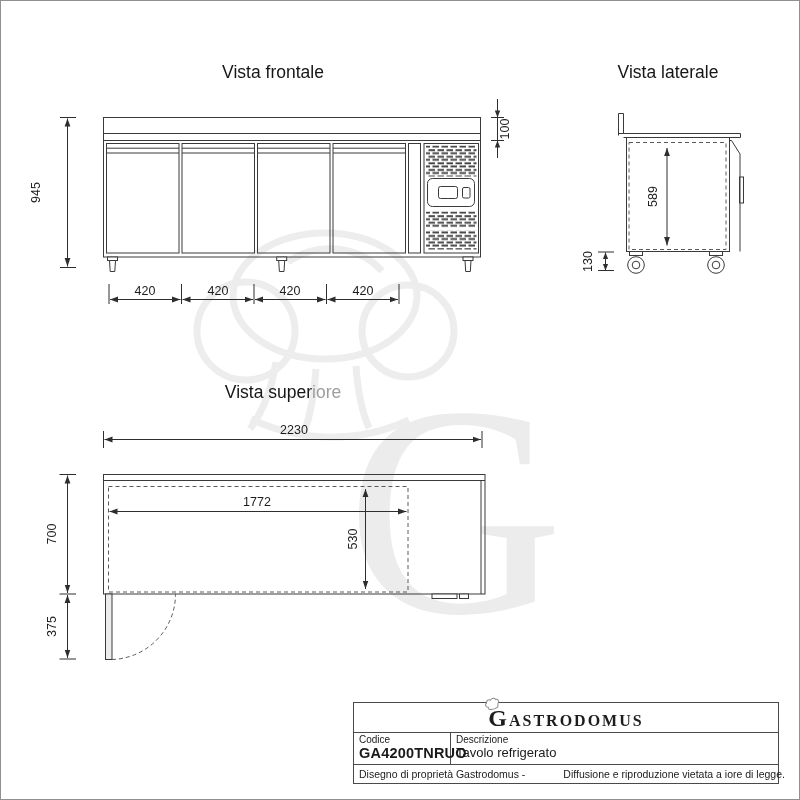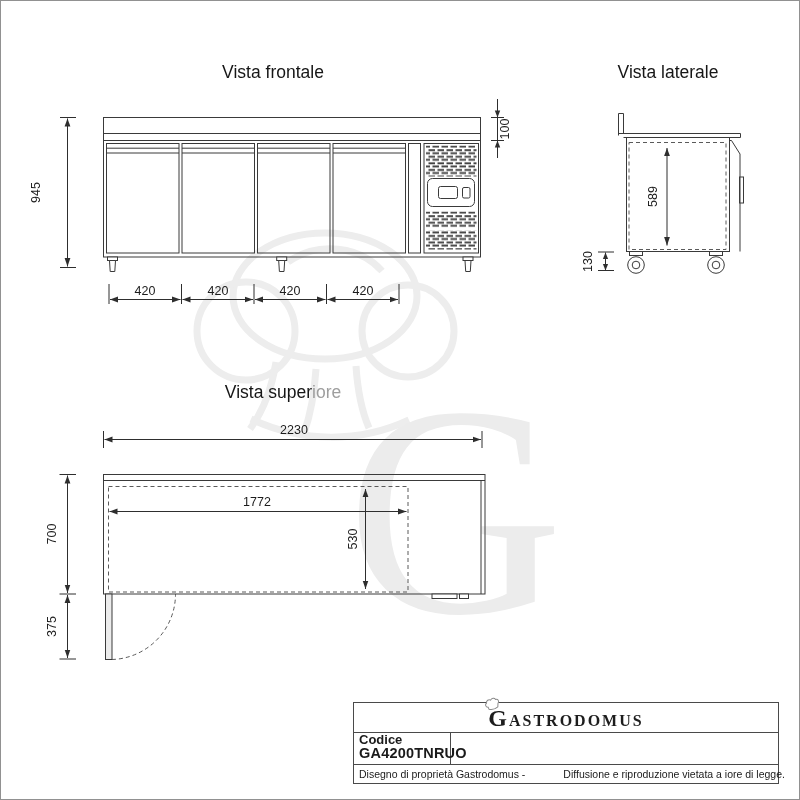--- a/index.html
+++ b/index.html
@@ -24,21 +24,21 @@
   .tb-logo{height:29px;border-bottom:1px solid #4a4a4a;display:flex;align-items:center;justify-content:center;}
   .logo-wrap{position:relative;display:inline-block;line-height:1;
              font-family:"Liberation Serif",serif;font-weight:600;color:#1d1d1d;letter-spacing:2px;white-space:nowrap;}
   .logo-g{font-size:24px;}
   .logo-rest{font-size:16px;}
   .hat{position:absolute;left:-4px;top:-9px;transform:rotate(-14deg);}
   .tb-data{height:31px;border-bottom:1px solid #4a4a4a;display:flex;}
   .tb-cell{padding:1px 5px 0 5px;box-sizing:border-box;}
   .tb-cell.codice{width:97px;border-right:1px solid #4a4a4a;}
   .tb-cell.descr{flex:1;}
-  .tb-label{font-size:13px;line-height:11px;font-weight:bold;}
+  .tb-label{font-size:10px;line-height:11px;}
   .tb-code{font-size:14.5px;font-weight:bold;line-height:16px;letter-spacing:.2px;}
   .tb-desc{font-size:13px;line-height:16px;}
   .tb-note{flex:1;display:flex;align-items:center;padding-left:5px;font-size:10.5px;gap:38px;white-space:nowrap;}
 </style>
 </head>
 <body>
 
 <div class="page">
 
 <svg width="800" height="800" viewBox="0 0 800 800">
@@ -254,20 +254,24 @@
       <svg class="hat" width="17" height="14" viewBox="0 0 17 14">
         <path d="M3.5 9 C1 8.5 0.8 5.5 3 4.6 C3 2.2 6 1.2 7.6 2.8 C9 0.8 12 1.4 12.6 3.4 C15 3.2 16 6 14 7.6 L13 11 C10 12.5 6 12.5 3.8 11.2 Z" fill="#ffffff" stroke="#8a8a8a" stroke-width="1"></path>
       </svg><span class="logo-g">G</span><span class="logo-rest">ASTRODOMUS</span>
     </span>
   </div>
   <div class="tb-data">
     <div class="tb-cell codice">
       <div class="tb-label">Codice</div>
       <div class="tb-code">GA4200TNRUO</div>
     </div>
+    <div class="tb-cell descr">
+      <div class="tb-label">Descrizione</div>
+      <div class="tb-desc">Tavolo refrigerato</div>
+    </div>
   </div>
   <div class="tb-note">
     <span>Disegno di proprietà Gastrodomus -</span>
     <span>Diffusione e riproduzione vietata a iore di legge.</span>
   </div>
 </div>
 
 </div>
 
 </body></html>

